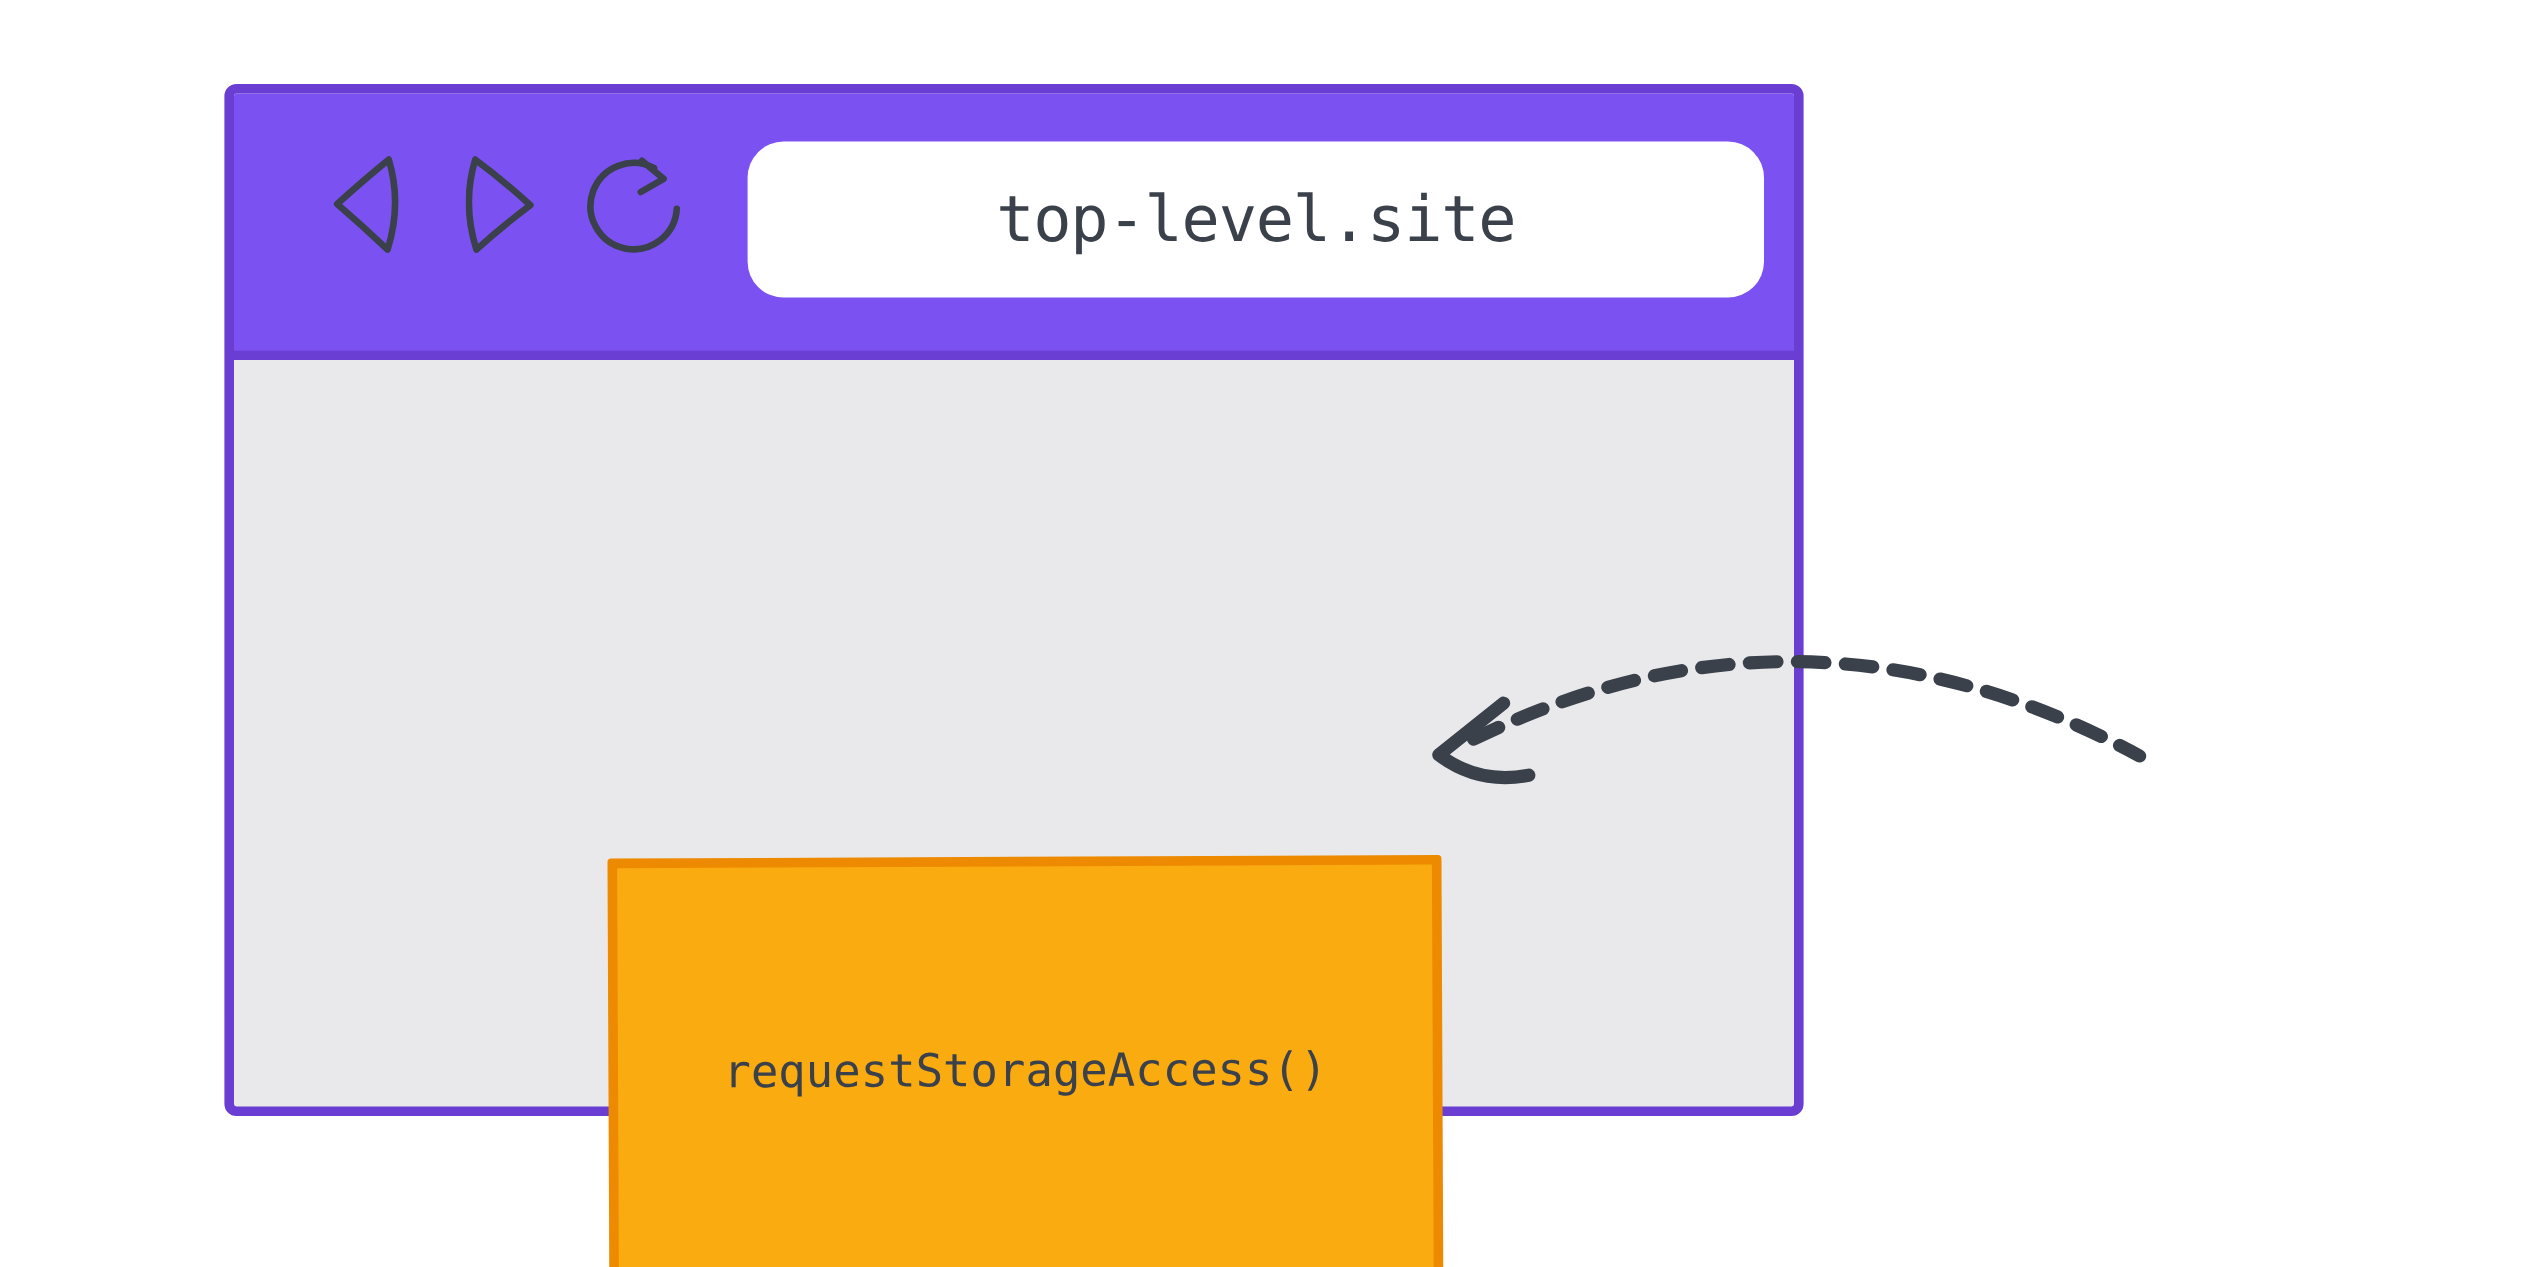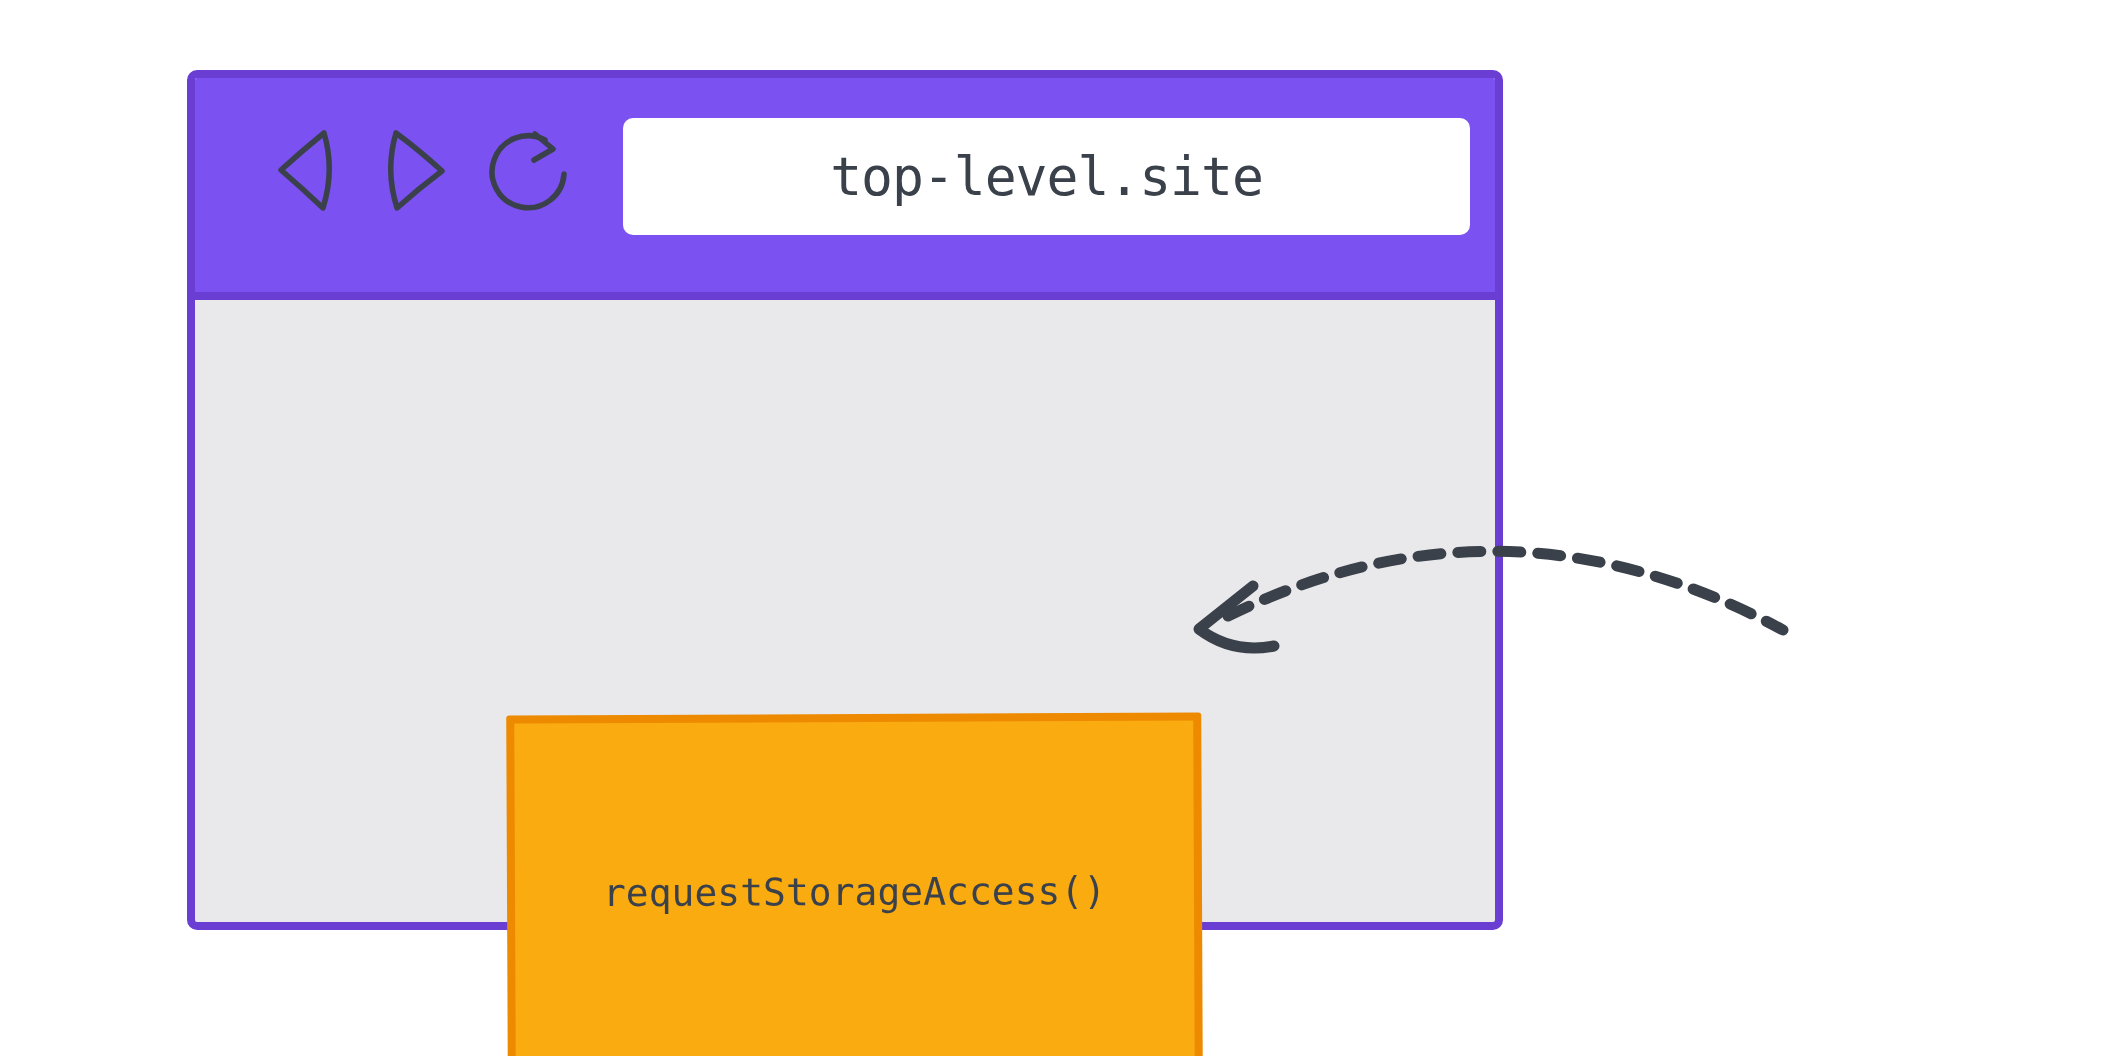--- a/index.html
+++ b/index.html
@@ -27,23 +27,23 @@
     border-radius:2px 2px 0 0;
   }
   .nav-icon{position:absolute;display:block;}
   .nav-icon path{stroke:var(--ink,#3A414B);stroke-width:5.5;fill:none;
     stroke-linejoin:round;stroke-linecap:round;}
   .icon-back{left:80px;top:50px;}
   .icon-forward{left:193px;top:50px;}
   .icon-reload{left:293px;top:52px;}
   .address-bar{
     position:absolute;left:428px;top:40px;
-    width:847px;height:117px;
+    width:847px;height:130px;
     background:var(--address-bar-fill,#ffffff);
-    border-radius:10px;
+    border-radius:30px;
     display:flex;align-items:center;justify-content:center;
   }
   .address-url{
     font-size:53px;line-height:1;
     color:var(--ink,#3A414B);
     letter-spacing:-1px;
     white-space:nowrap;
   }
   .viewport{position:relative;width:100%;height:616px;padding-left:48px;}
   .frame{

